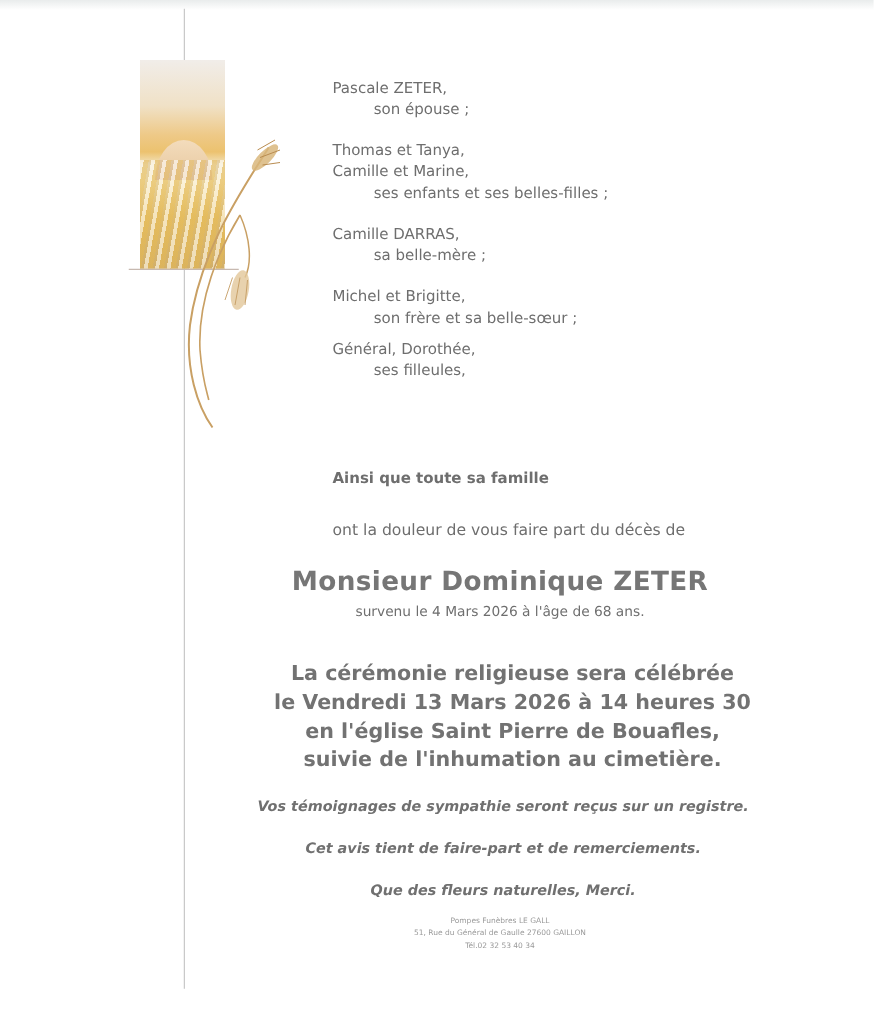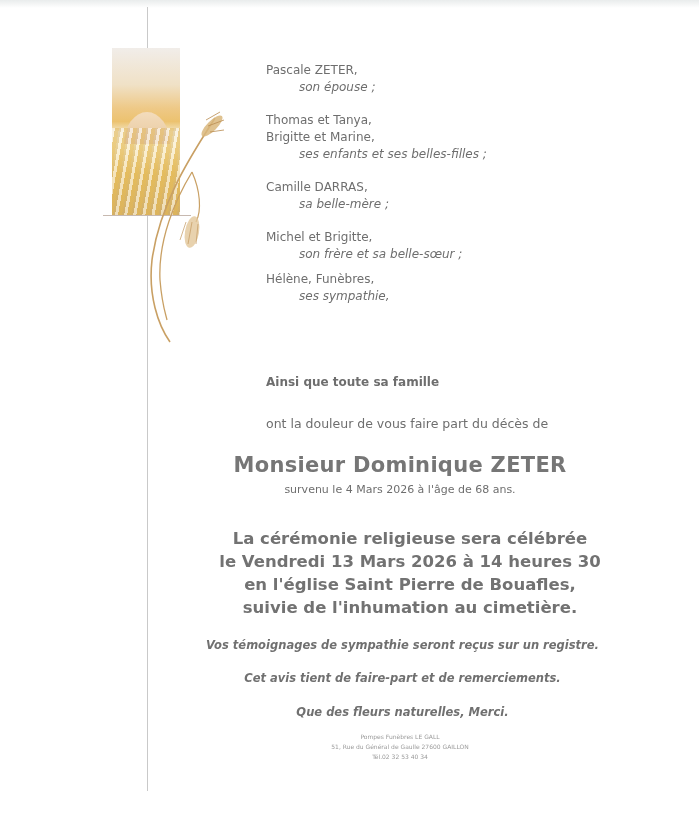--- a/index.html
+++ b/index.html
@@ -13,21 +13,21 @@
                   background: linear-gradient(to bottom, #f1ede9 0%, #f0e1c6 22%, #eec987 36%, #ecc26f 44%, #f2e4c0 50%, #f6e2a9 58%, #e9c46a 75%, #d9b466 100%); }
   .sun { position: absolute; left: 12px; top: 64px; width: 46px; height: 32px; border-radius: 50% 50% 0 0 / 100% 100% 0 0;
          background: linear-gradient(to bottom, #f3dcbc, #e7c89e); }
   .field { position: absolute; left: 0; top: 80px; width: 68px; height: 87px;
            background: repeating-linear-gradient(100deg, rgba(255,255,255,0.55) 0 3px, rgba(222,178,80,0.45) 3px 7px, rgba(190,160,110,0.25) 7px 9px); }
   .wheat { position: absolute; left: 140px; top: 110px; width: 90px; height: 240px; }
 
   .family { position: absolute; left: 266px; top: 62px; font-size: 12px; line-height: 17px; }
   .group { margin-bottom: 16px; }
   .group .name { display: block; }
-  .group .rel { display: block; padding-left: 33px; font-style: italic; }
+  .group .rel { display: block; padding-left: 33px; }
   .intro { position: absolute; left: 266px; top: 375px; font-size: 12px; font-weight: bold; }
   .intro2 { position: absolute; left: 266px; top: 416px; font-size: 12.5px; }
   .title { position: absolute; left: 0; width: 800px; top: 453px; text-align: center; font-size: 21px; font-weight: bold; color: #767676; letter-spacing: 0.3px; }
   .subtitle { position: absolute; left: 0; width: 800px; top: 483px; text-align: center; font-size: 11px; }
   .ceremony { position: absolute; left: 0; width: 820px; top: 527px; text-align: center; font-size: 16.5px; line-height: 23px; font-weight: bold; color: #727272; }
   .ceremony span { display: block; }
   .note { position: absolute; left: 0; width: 805px; text-align: center; font-size: 11.5px; font-style: italic; font-weight: bold; color: #707070; }
   .footer { position: absolute; left: 0; width: 800px; top: 732px; text-align: center; font-size: 6px; line-height: 10px; color: #9a9a9a; }
   .footer span { display: block; }
 </style>
@@ -53,36 +53,36 @@
   <path d="M46 112 l-6 18 M52 112 l-4 22 M58 114 l-2 20" stroke="#c49a60" stroke-width="0.7"></path>
 </svg>
 
 <div class="family">
   <div class="group">
     <span class="name">Pascale ZETER,</span>
     <span class="rel">son épouse ;</span>
   </div>
   <div class="group">
     <span class="name">Thomas et Tanya,</span>
-    <span class="name">Brigitte et Marine,</span>
+    <span class="name">Camille et Marine,</span>
     <span class="rel">ses enfants et ses belles-filles ;</span>
   </div>
   <div class="group">
   </div>
   <div class="group">
     <span class="name">Camille DARRAS,</span>
     <span class="rel">sa belle-mère ;</span>
   </div>
   <div class="group" style="margin-bottom:8px">
     <span class="name">Michel et Brigitte,</span>
     <span class="rel">son frère et sa belle-sœur ;</span>
   </div>
   <div class="group">
-    <span class="name">Hélène, Funèbres,</span>
-    <span class="rel">ses sympathie,</span>
+    <span class="name">Général, Dorothée,</span>
+    <span class="rel">ses filleules,</span>
   </div>
 </div>
 
 <div class="intro">Ainsi que toute sa famille</div>
 <div class="intro2">ont la douleur de vous faire part du décès de</div>
 
 <div class="title">Monsieur Dominique ZETER</div>
 <div class="subtitle">survenu le 4 Mars 2026 à l'âge de 68 ans.</div>
 
 <div class="ceremony">

